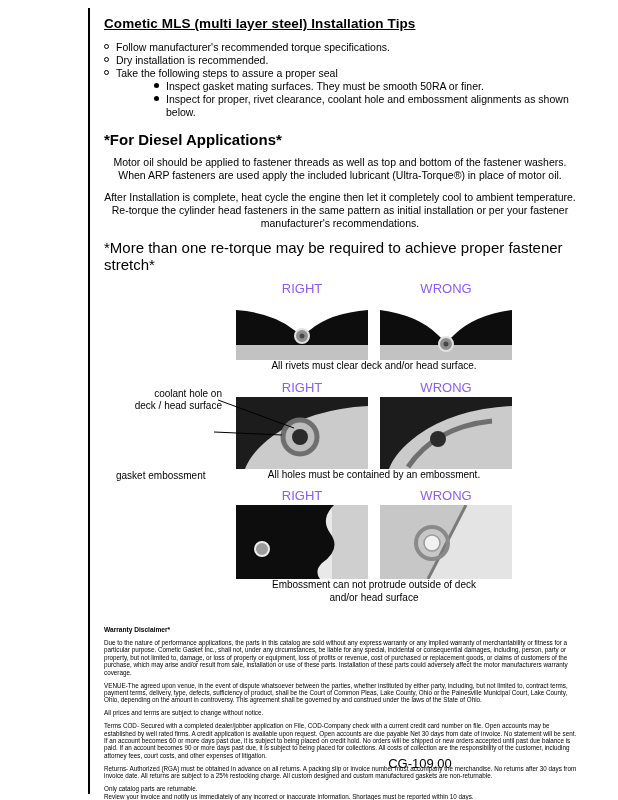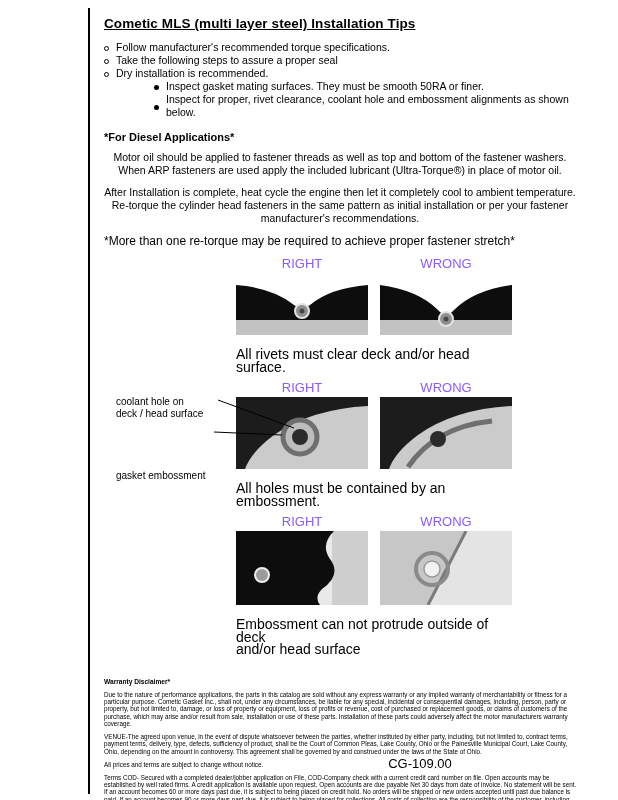--- a/index.html
+++ b/index.html
@@ -4,39 +4,39 @@
 <style>
   * { margin:0; padding:0; box-sizing:border-box; }
   html,body { background:#ffffff; }
   body { font-family:"Liberation Sans", sans-serif; color:#000; }
   .page { position:relative; width:618px; height:800px; background:#fff; overflow:hidden;border-radius:32px; }
   .left-rule { position:absolute; left:88px; top:8px; width:2px; height:786px; background:#000; }
   .content { position:absolute; left:104px; top:16px; width:480px; }
 
   .title { font-size:13.5px; font-weight:bold; text-decoration:underline; margin-bottom:10px; letter-spacing:.1px; }
 
-  .tip { display:flex; gap:7px; font-size:10.5px; line-height:12.5px; align-items:center; margin-bottom:.5px; }
+  .tip { display:flex; gap:7px; font-size:10.5px; line-height:12.5px; align-items:flex-start; margin-bottom:.5px; }
   .tip.sub { margin-left:18px;padding-left:32px; }
   .b-open { flex:0 0 auto; width:5px; height:5px; border:1px solid #000; border-radius:50%; margin-top:3px; }
   .b-fill { flex:0 0 auto; width:5px; height:5px; background:#000; border-radius:50%; margin-top:3px; }
 
-  .diesel-h { font-size:11px; font-weight:bold; margin:13px 0 8px; }
+  .diesel-h { font-size:15px; font-weight:bold; margin:13px 0 8px; }
   .para { font-size:10.5px; line-height:13px; margin-bottom:9px; width:472px;text-align:center; }
-  .note { font-size:12px; margin:2px 0 8px; }
+  .note { font-size:15px; margin:2px 0 8px; }
 
   .diagrams { margin-left:132px; width:276px; margin-top:4px; }
   .dg-row { position:relative; margin-bottom:7px; }
   .dg-heads { display:flex; gap:12px; margin-bottom:2px; }
   .dg-heads span { width:132px; text-align:center; font-size:13px; color:#8b5cf6; }
   .dg-imgs { display:flex; gap:12px; }
   .dg-imgs svg { display:block; }
-  .dg-cap { font-size:14px; margin-top:13px; white-space:pre-line; line-height:12.5px; }
+  .dg-cap { font-size:10px; margin-top:0; white-space:pre-line; line-height:12.5px;text-align:center; }
 
   .callout { position:absolute; font-size:10px; line-height:12px; white-space:pre-line; }
-  .co-coolant { left:-120px; top:16px; width:106px; }
+  .co-coolant { left:-120px; top:8px; width:106px;text-align:right; }
   .co-emboss { left:-120px; top:46px; width:106px;margin-top:44px; }
   .co-lines { position:absolute; left:-126px; top:0; overflow:visible; pointer-events:none; }
 
   .legal { margin-top:22px; width:476px; }
   .legal-h { font-size:6.6px; font-weight:bold; margin-bottom:6px; }
   .legal p { font-size:6.3px; line-height:7.4px; margin-bottom:5.5px; }
   .legal p.tight { margin-bottom:1px; }
 
   .footer-code { position:absolute; left:350px; top:756px; width:140px; text-align:center; font-size:13px; }
 </style>
@@ -49,25 +49,25 @@
   <div class="content">
     <div class="title">Cometic MLS (multi layer steel) Installation Tips</div>
 
     <div>
       <div class="tip">
         <span class="b-open"></span>
         <span>Follow manufacturer's recommended torque specifications.</span>
       </div>
       <div class="tip">
         <span class="b-open"></span>
-        <span>Take the following steps to assure a proper seal</span>
+        <span>Dry installation is recommended.</span>
       </div>
       <div class="tip">
         <span class="b-open"></span>
-        <span>Dry installation is recommended.</span>
+        <span>Take the following steps to assure a proper seal</span>
       </div>
       <div class="tip sub">
         <span class="b-fill"></span>
         <span>Inspect gasket mating surfaces.  They must be smooth 50RA or finer.</span>
       </div>
       <div class="tip sub">
         <span class="b-fill"></span>
         <span>Inspect for proper, rivet clearance, coolant hole and embossment alignments as shown below.</span>
       </div>
     </div>

